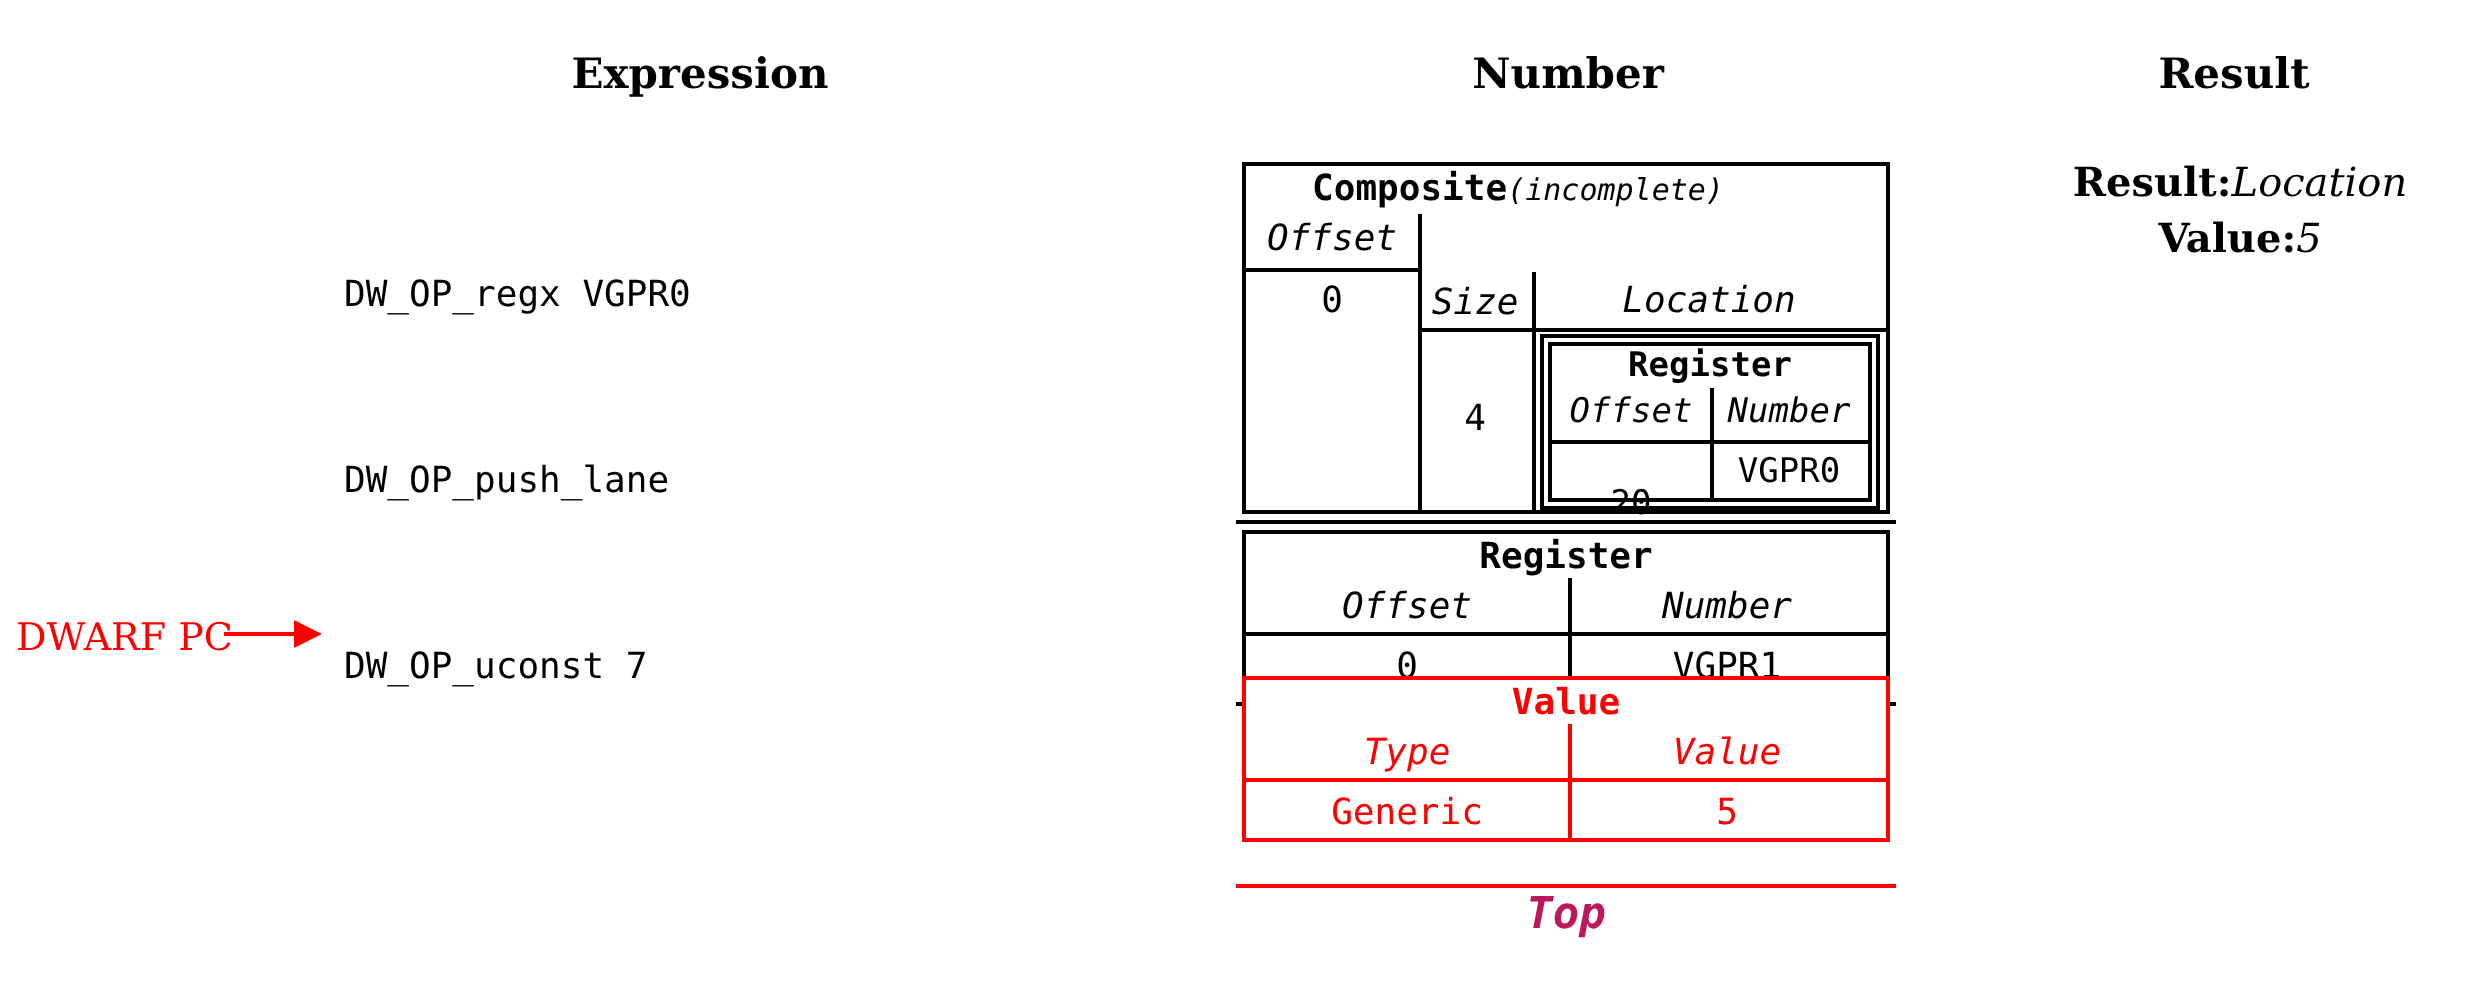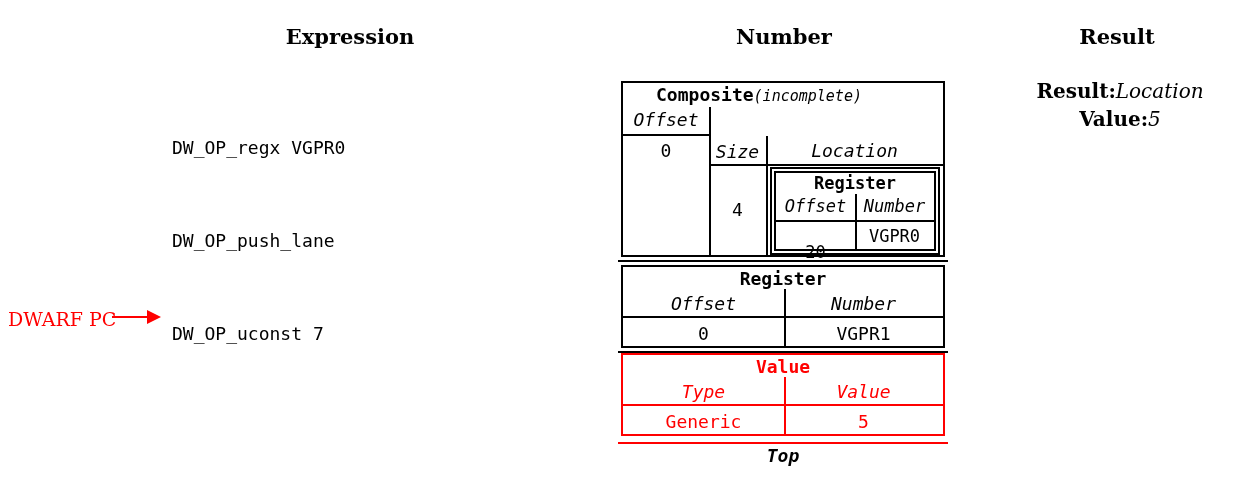--- a/index.html
+++ b/index.html
@@ -40,21 +40,21 @@
   .sep { position:absolute; left:618px; width:330px; height:2px; background:#000; }
   .sep.red { background:#ff0000; }
   .title-suffix { font-style:italic; font-size:15px; font-weight:normal; }
   .nested {
     position:absolute; left:147px; top:84px; width:170px; height:88px;
     border:6px double #000; box-sizing:border-box;
   }
   .nested .lbl { font-size:17px; }
   .top-label {
     position:absolute; left:783px; top:445px; transform:translateX(-50%);
-    color:#000000; font-weight:bold; font-style:italic; font-size:18px;
+    color:#be185d; font-weight:bold; font-style:italic; font-size:22px;
   }
   
   .ctx-line {
     position:absolute; transform:translateX(-50%); left:1120px;
     font-family:"DejaVu Serif", serif; font-size:20px; white-space:nowrap;
   }
   .ctx-line .k { font-weight:bold;margin-top:25px; }
   .ctx-line .v { font-style:italic; }
 </style>
 </head>
@@ -116,21 +116,21 @@
     <div class="vline" style="left:161px; top:22px; height:57px;"></div>
     <div class="lbl it" style="left:0; width:161px; top:27px;">Offset</div>
     <div class="lbl it" style="left:161px; width:159px; top:27px;">Number</div>
     <div class="hline" style="left:0; width:320px; top:49px;"></div>
     <div class="lbl" style="left:0; width:161px; top:57px;">0</div>
     <div class="lbl" style="left:161px; width:159px; top:57px;">VGPR1</div>
   </div>
 
   <div class="sep" style="top:351px;"></div>
 
-  <div class="sbox red" style="top:353px; height:79px;">
+  <div class="sbox red" style="top:338px; height:79px;">
     <div class="lbl bd" style="left:0; width:320px; top:2px;">Value</div>
     <div class="vline" style="left:161px; top:22px; height:57px;"></div>
     <div class="lbl it" style="left:0; width:161px; top:27px;">Type</div>
     <div class="lbl it" style="left:161px; width:159px; top:27px;">Value</div>
     <div class="hline" style="left:0; width:320px; top:49px;"></div>
     <div class="lbl" style="left:0; width:161px; top:57px;">Generic</div>
     <div class="lbl" style="left:161px; width:159px; top:57px;">5</div>
   </div>
 
   <div class="sep red" style="top:442px;"></div>

